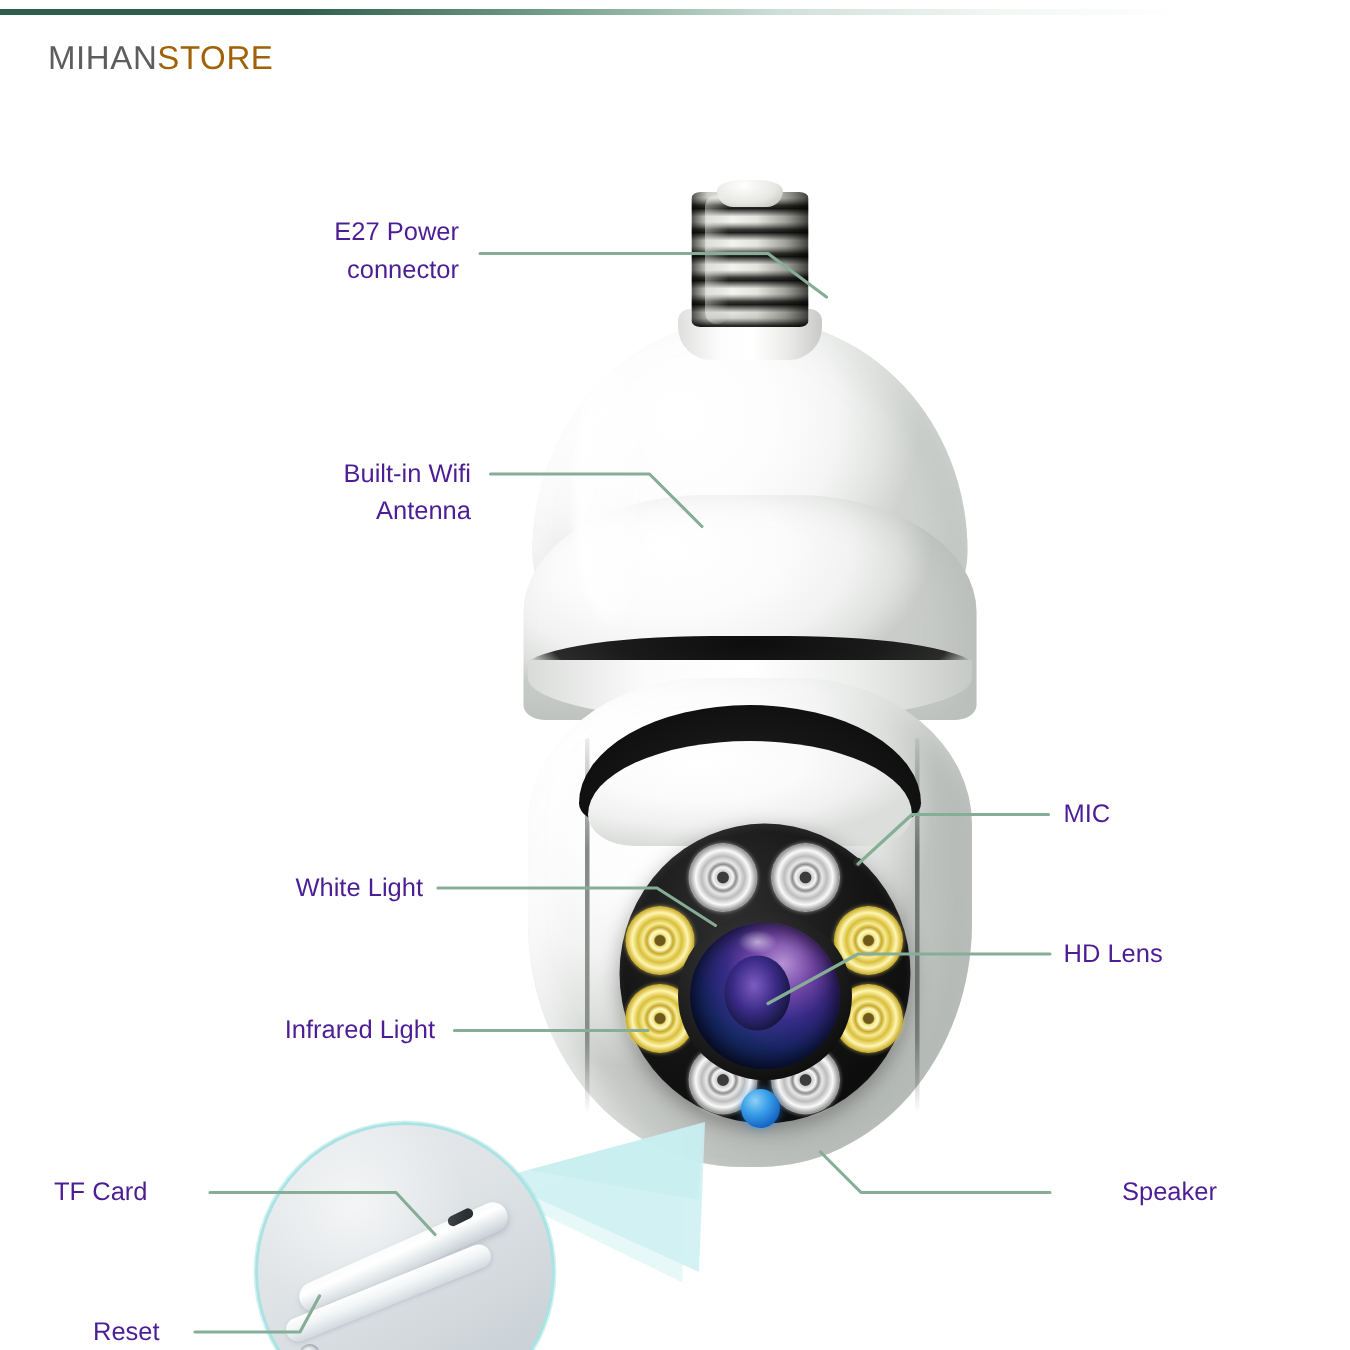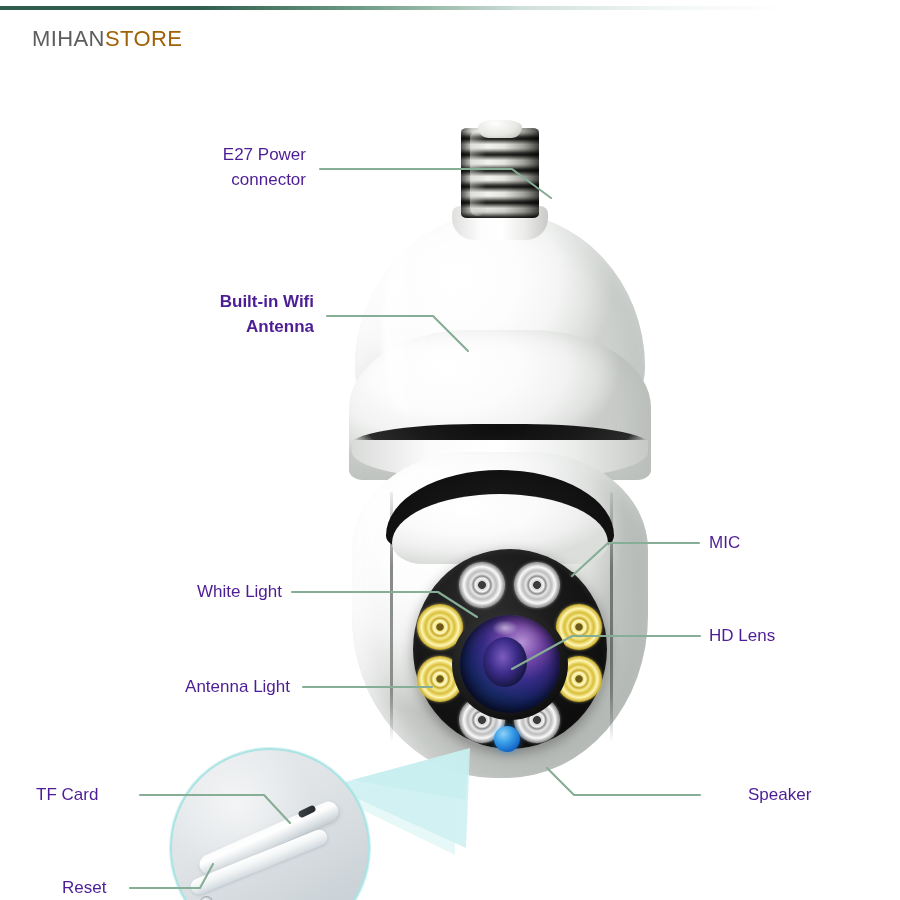--- a/index.html
+++ b/index.html
@@ -340,28 +340,28 @@
 
       <path d="M130,888 L200,888 L213,864"></path>
     </g>
   </svg>
 
   <div class="lbl two ral" style="left:96px; top:143px; width:210px;">
     <div>E27 Power</div>
     <div>connector</div>
   </div>
 
-  <div class="lbl two ral" style="left:96px; top:290px; width:218px;font-weight:bold;">
+  <div class="lbl two ral" style="left:96px; top:304px; width:218px;">
     <div>Built-in Wifi</div>
     <div>Antenna</div>
   </div>
 
   <div class="lbl ral" style="left:64px; top:581px; width:218px;">White Light</div>
 
-  <div class="lbl ral" style="left:60px; top:676px; width:230px;">Antenna Light</div>
+  <div class="lbl ral" style="left:60px; top:676px; width:230px;">Infrared Light</div>
 
   <div class="lbl" style="left:36px; top:784px;">TF Card</div>
 
   <div class="lbl" style="left:62px; top:877px;">Reset</div>
 
   <div class="lbl" style="left:709px; top:532px;">MIC</div>
 
   <div class="lbl" style="left:709px; top:625px;">HD Lens</div>
 
   <div class="lbl" style="left:709px; top:784px;margin-left:39px;">Speaker</div>

